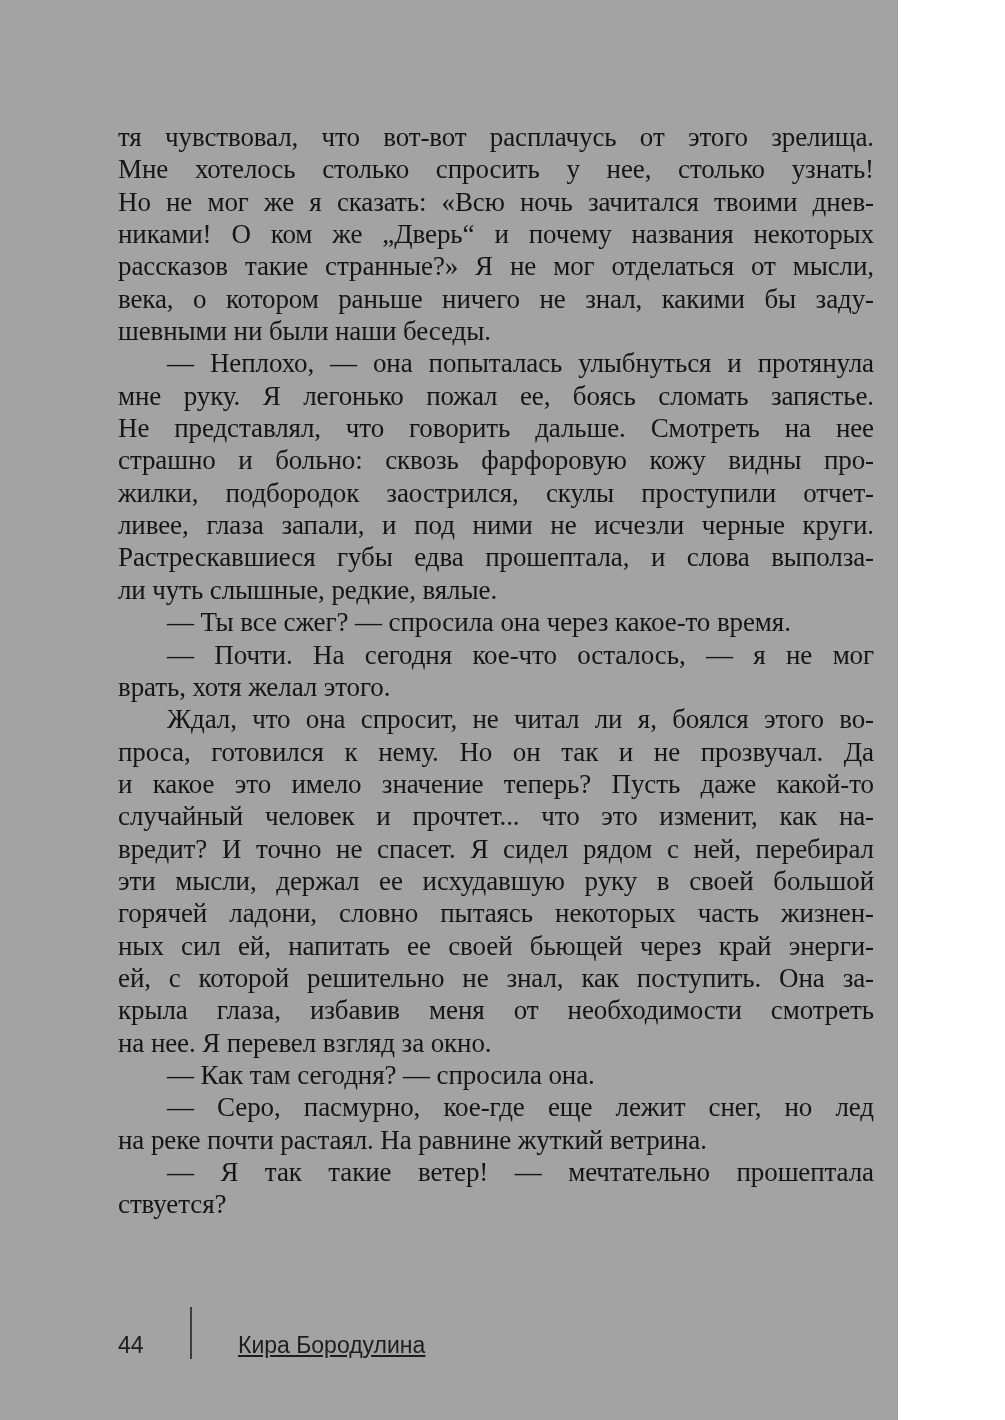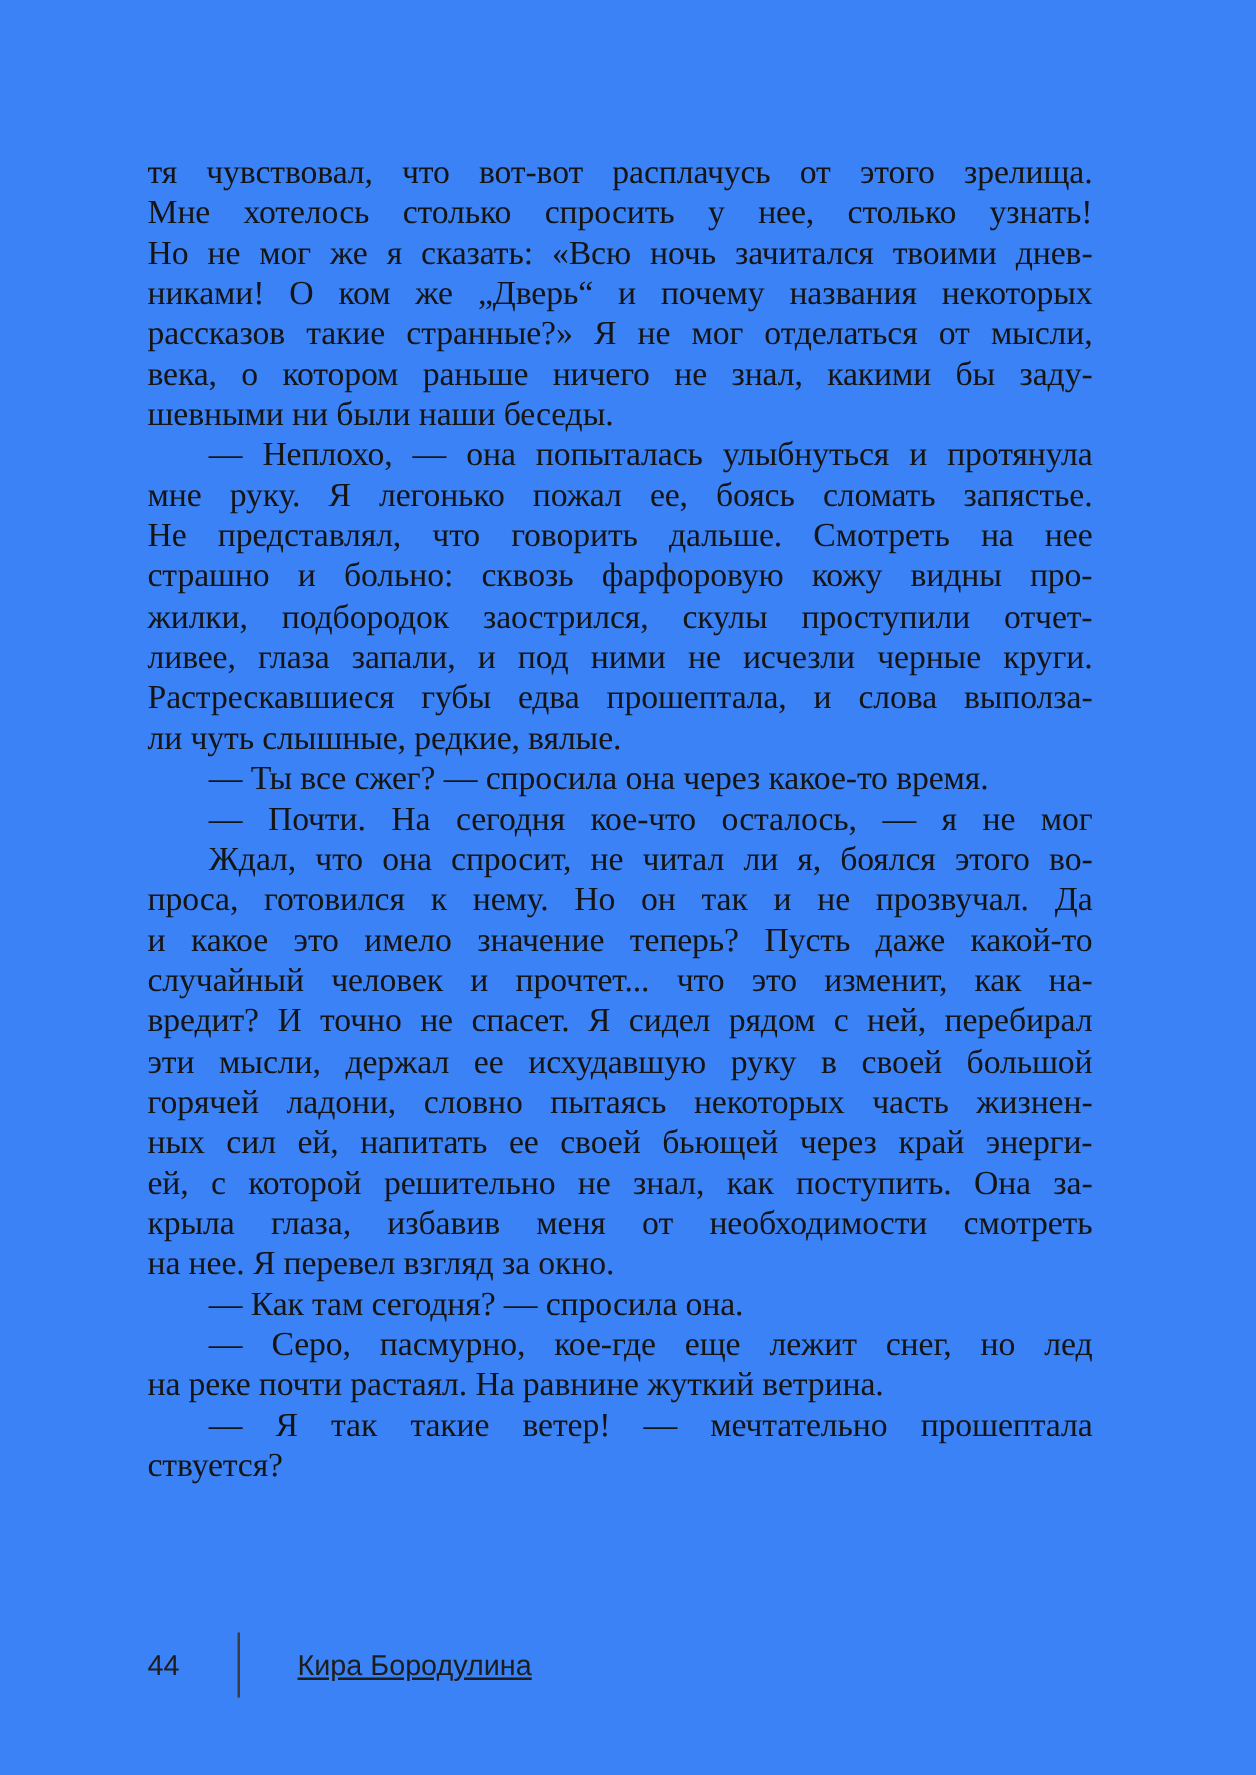--- a/index.html
+++ b/index.html
@@ -2,24 +2,25 @@
 <html lang="ru"><head>
 <meta charset="utf-8">
 <style>
   html, body {
     margin: 0;
     padding: 0;
     background: #ffffff;
   }
   .page {
     position: relative;
-    width: 1005px;
+    width: 858px;
     height: 1420px;
-    background: #3b82f6;
+    background: #a3a3a3;
     overflow: hidden;
+    padding-left: 40px;
   }
   .text-block {
     position: absolute;
     left: 118px;
     top: 121px;
     width: 756px;
     font-family: "Liberation Serif", "DejaVu Serif", serif;
     font-size: 27px;
     line-height: 32.35px;
     color: #151515;
@@ -35,21 +36,21 @@
   }
   .line.indent {
     text-indent: 49px;
   }
   .footer {
     position: absolute;
     left: 118px;
     top: 1305px;
     height: 54px;
     display: flex;
-    align-items: center;
+    align-items: flex-end;
     font-family: "Liberation Sans", "DejaVu Sans", sans-serif;
     font-size: 23px;
     color: #1d1d1d;
   }
   .page-number {
     min-width: 30px;
   }
   .footer-divider {
     width: 2px;
     height: 52px;
@@ -86,20 +87,21 @@
         <div class="line fill">жилки, подбородок заострился, скулы проступили отчет-</div>
         <div class="line fill">ливее, глаза запали, и под ними не исчезли черные круги.</div>
         <div class="line fill">Растрескавшиеся губы едва прошептала, и слова выполза-</div>
         <div class="line">ли чуть слышные, редкие, вялые.</div>
       </div>
       <div class="paragraph">
         <div class="line indent">— Ты все сжег? — спросила она через какое-то время.</div>
       </div>
       <div class="paragraph">
         <div class="line fill indent">— Почти. На сегодня кое-что осталось, — я не мог</div>
+        <div class="line">врать, хотя желал этого.</div>
       </div>
       <div class="paragraph">
         <div class="line fill indent">Ждал, что она спросит, не читал ли я, боялся этого во-</div>
         <div class="line fill">проса, готовился к нему. Но он так и не прозвучал. Да</div>
         <div class="line fill">и какое это имело значение теперь? Пусть даже какой-то</div>
         <div class="line fill">случайный человек и прочтет... что это изменит, как на-</div>
         <div class="line fill">вредит? И точно не спасет. Я сидел рядом с ней, перебирал</div>
         <div class="line fill">эти мысли, держал ее исхудавшую руку в своей большой</div>
         <div class="line fill">горячей ладони, словно пытаясь некоторых часть жизнен-</div>
         <div class="line fill">ных сил ей, напитать ее своей бьющей через край энерги-</div>

